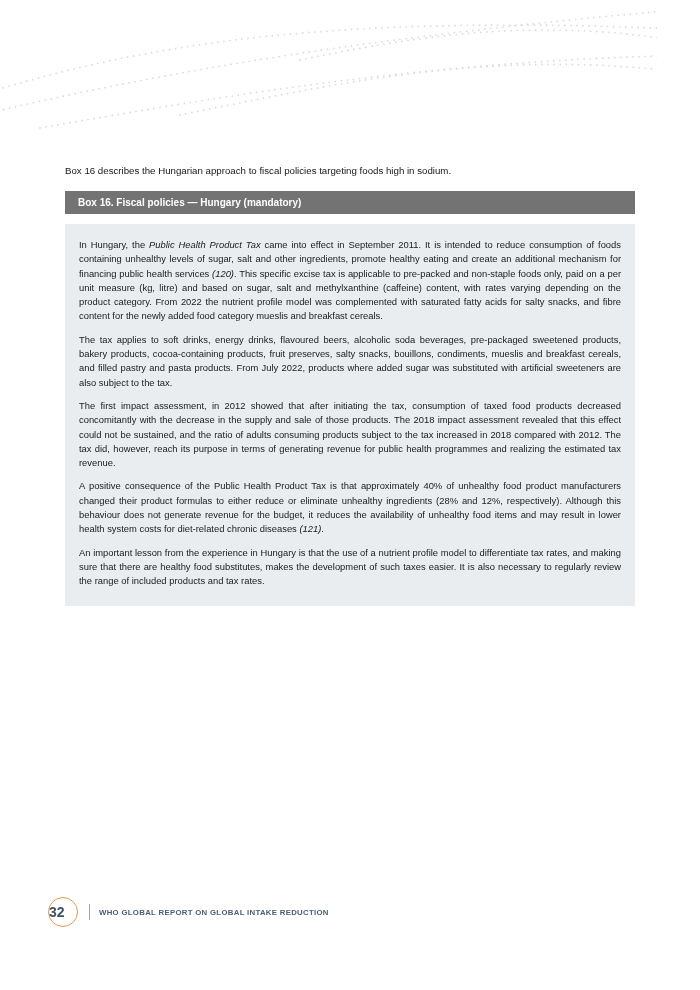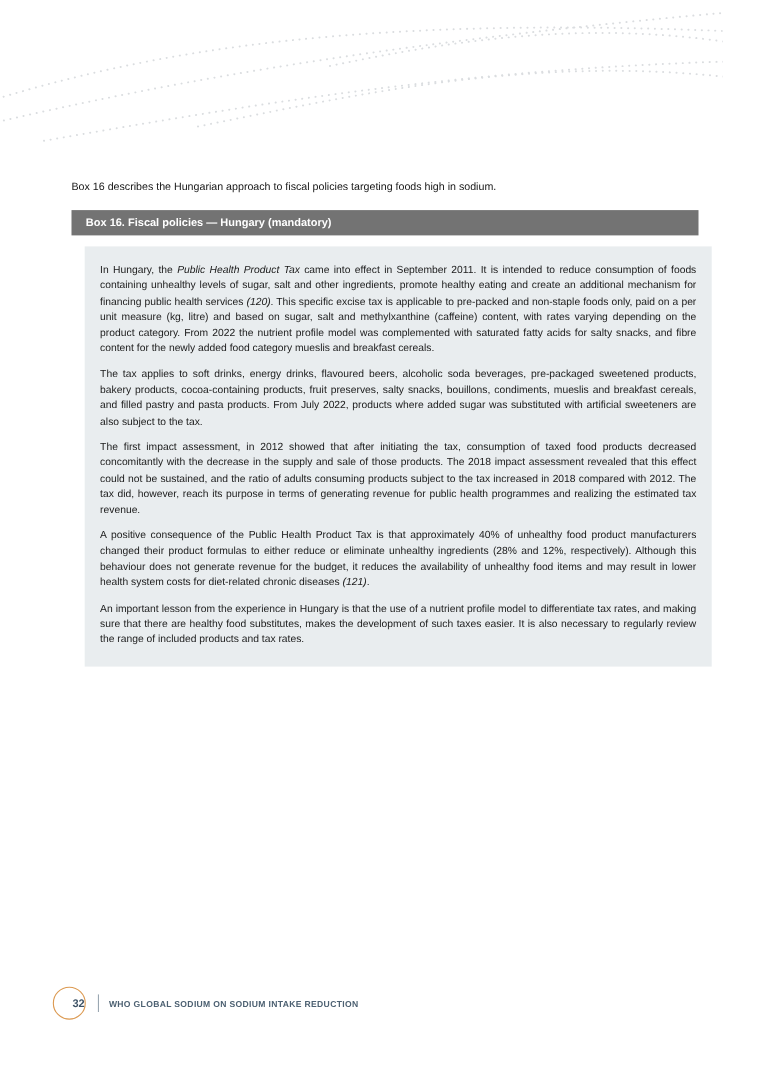--- a/index.html
+++ b/index.html
@@ -32,21 +32,21 @@
     background: #737373;
     color: #ffffff;
     font-weight: bold;
     font-size: 10px;
     line-height: 23px;
     padding-left: 13px;
     box-sizing: border-box;
   }
   .box-body {
     position: absolute;
-    left: 77px; top: 224px;
+    left: 65px; top: 224px;
     width: 570px;
     background: #e9edef;
     box-sizing: border-box;
     padding: 14px 14px 8px 14px;
   }
   .box-body p {
     margin: 0 0 9px 0;
     font-size: 9.4px;
     line-height: 1.52;
     color: #1a1a1a;
@@ -58,23 +58,23 @@
     left: 48px; top: 897px;
     display: flex;
     align-items: center;
   }
   .page-circle {
     width: 30px; height: 30px;
     border: 1.3px solid #dc9a52;
     border-radius: 50%;
     display: flex;
     align-items: center;
-    justify-content: flex-end;
+    justify-content: flex-start;
     font-weight: bold;
-    font-size: 10px;
+    font-size: 14px;
     color: #3d5265;
     box-sizing: border-box;
   }
   .footer-divider {
     width: 1px; height: 16px;
     background: #9aa7b2;
     margin-left: 11px;
   }
   .footer-title {
     margin-left: 9px;
@@ -111,16 +111,16 @@
     <p><span>The first impact assessment, in 2012 showed that after initiating the tax, consumption of taxed food products decreased concomitantly with the decrease in the supply and sale of those products. The 2018 impact assessment revealed that this effect could not be sustained, and the ratio of adults consuming products subject to the tax increased in 2018 compared with 2012. The tax did, however, reach its purpose in terms of generating revenue for public health programmes and realizing the estimated tax revenue.</span></p>
     <p><span>A positive consequence of the Public Health Product Tax is that approximately 40% of unhealthy food product manufacturers changed their product formulas to either reduce or eliminate unhealthy ingredients (28% and 12%, respectively). Although this behaviour does not generate revenue for the budget, it reduces the availability of unhealthy food items and may result in lower health system costs for diet-related chronic diseases </span><em>(121)</em><span>.</span></p>
     <p><span>An important lesson from the experience in Hungary is that the use of a nutrient profile model to differentiate tax rates, and making sure that there are healthy food substitutes, makes the development of such taxes easier. It is also necessary to regularly review the range of included products and tax rates.</span></p>
   </div>
 
   <div class="footer">
     <div class="page-circle">
       <span>32</span>
     </div>
     <div class="footer-divider"></div>
-    <div class="footer-title">WHO GLOBAL SODIUM ON SODIUM INTAKE REDUCTION</div>
+    <div class="footer-title">WHO GLOBAL REPORT ON GLOBAL INTAKE REDUCTION</div>
   </div>
 
 </div>
 
 </body></html>

